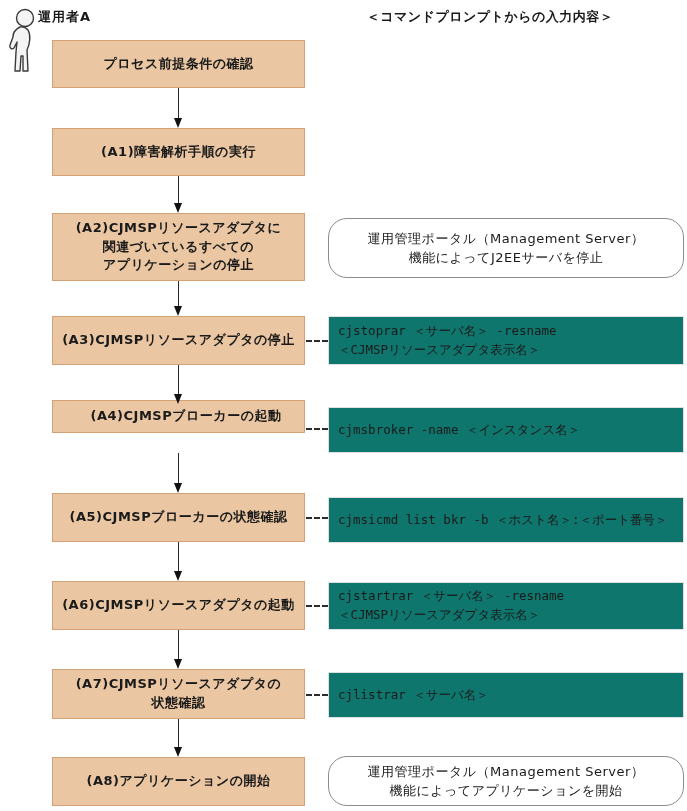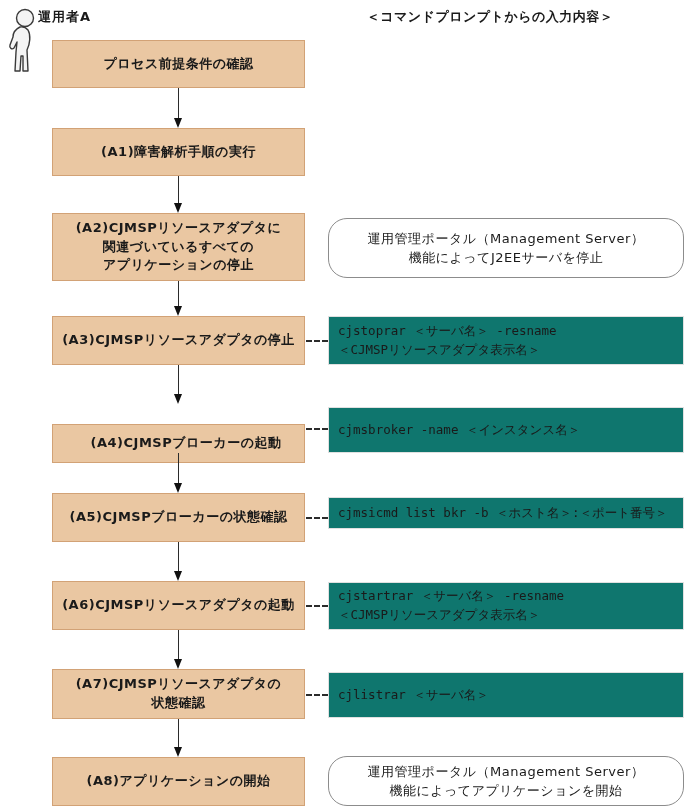--- a/index.html
+++ b/index.html
@@ -82,21 +82,21 @@
   <div class="actor-label">運用者A</div>
 
   <div class="right-header">＜コマンドプロンプトからの入力内容＞</div>
 
   <div class="step" style="top:40px;height:48px;">プロセス前提条件の確認</div>
   <div class="step" style="top:128px;height:48px;">(A1)障害解析手順の実行</div>
   <div class="step" style="top:213px;height:68px;">(A2)CJMSPリソースアダプタに
 関連づいているすべての
 アプリケーションの停止</div>
   <div class="step" style="top:316px;height:49px;">(A3)CJMSPリソースアダプタの停止</div>
-  <div class="step" style="top:424px;height:39px;padding-left:15px;">(A4)CJMSPブローカーの起動</div>
+  <div class="step" style="top:400px;height:33px;padding-left:15px;">(A4)CJMSPブローカーの起動</div>
   <div class="step" style="top:493px;height:49px;">(A5)CJMSPブローカーの状態確認</div>
   <div class="step" style="top:581px;height:49px;">(A6)CJMSPリソースアダプタの起動</div>
   <div class="step" style="top:669px;height:50px;">(A7)CJMSPリソースアダプタの
 状態確認</div>
   <div class="step" style="top:757px;height:49px;">(A8)アプリケーションの開始</div>
 
   <div class="arrow" style="top:88px;height:40px;">
       <div class="shaft"></div>
       <div class="head"></div>
     </div>
@@ -133,20 +133,20 @@
   <div class="dashed-connector" style="top:428px;"></div>
   <div class="dashed-connector" style="top:517px;"></div>
   <div class="dashed-connector" style="top:605px;"></div>
   <div class="dashed-connector" style="top:694px;"></div>
 
   <div class="note-portal" style="top:218px;height:60px;">運用管理ポータル（Management Server）
 機能によってJ2EEサーバを停止</div>
   <div class="note-command" style="top:316px;height:49px;">cjstoprar ＜サーバ名＞ -resname
 ＜CJMSPリソースアダプタ表示名＞</div>
   <div class="note-command" style="top:407px;height:46px;">cjmsbroker -name ＜インスタンス名＞</div>
-  <div class="note-command" style="top:497px;height:32px;">cjmsicmd list bkr -b ＜ホスト名＞:＜ポート番号＞</div>
+  <div class="note-command" style="top:497px;height:46px;">cjmsicmd list bkr -b ＜ホスト名＞:＜ポート番号＞</div>
   <div class="note-command" style="top:582px;height:48px;">cjstartrar ＜サーバ名＞ -resname
 ＜CJMSPリソースアダプタ表示名＞</div>
   <div class="note-command" style="top:672px;height:46px;">cjlistrar ＜サーバ名＞</div>
   <div class="note-portal" style="top:756px;height:50px;">運用管理ポータル（Management Server）
 機能によってアプリケーションを開始</div>
 
 </div>
 
 </body></html>

